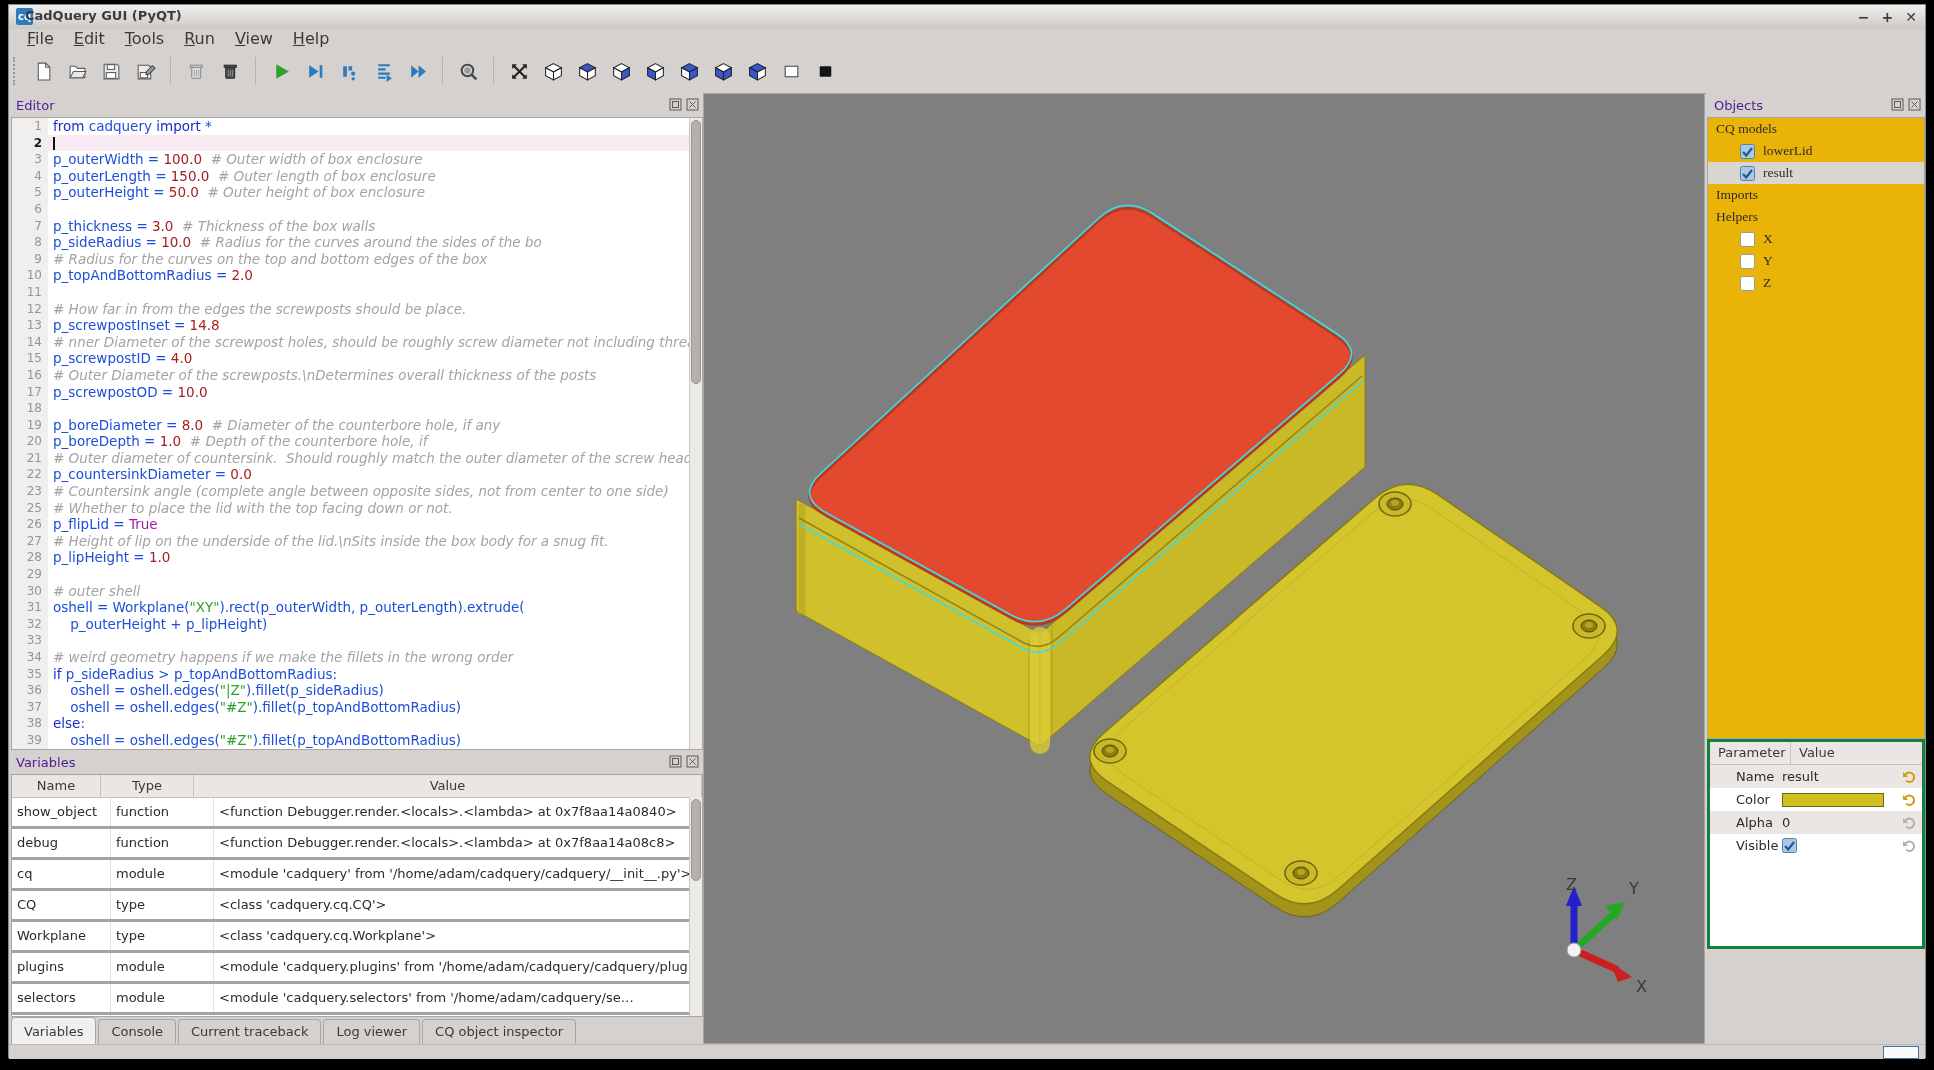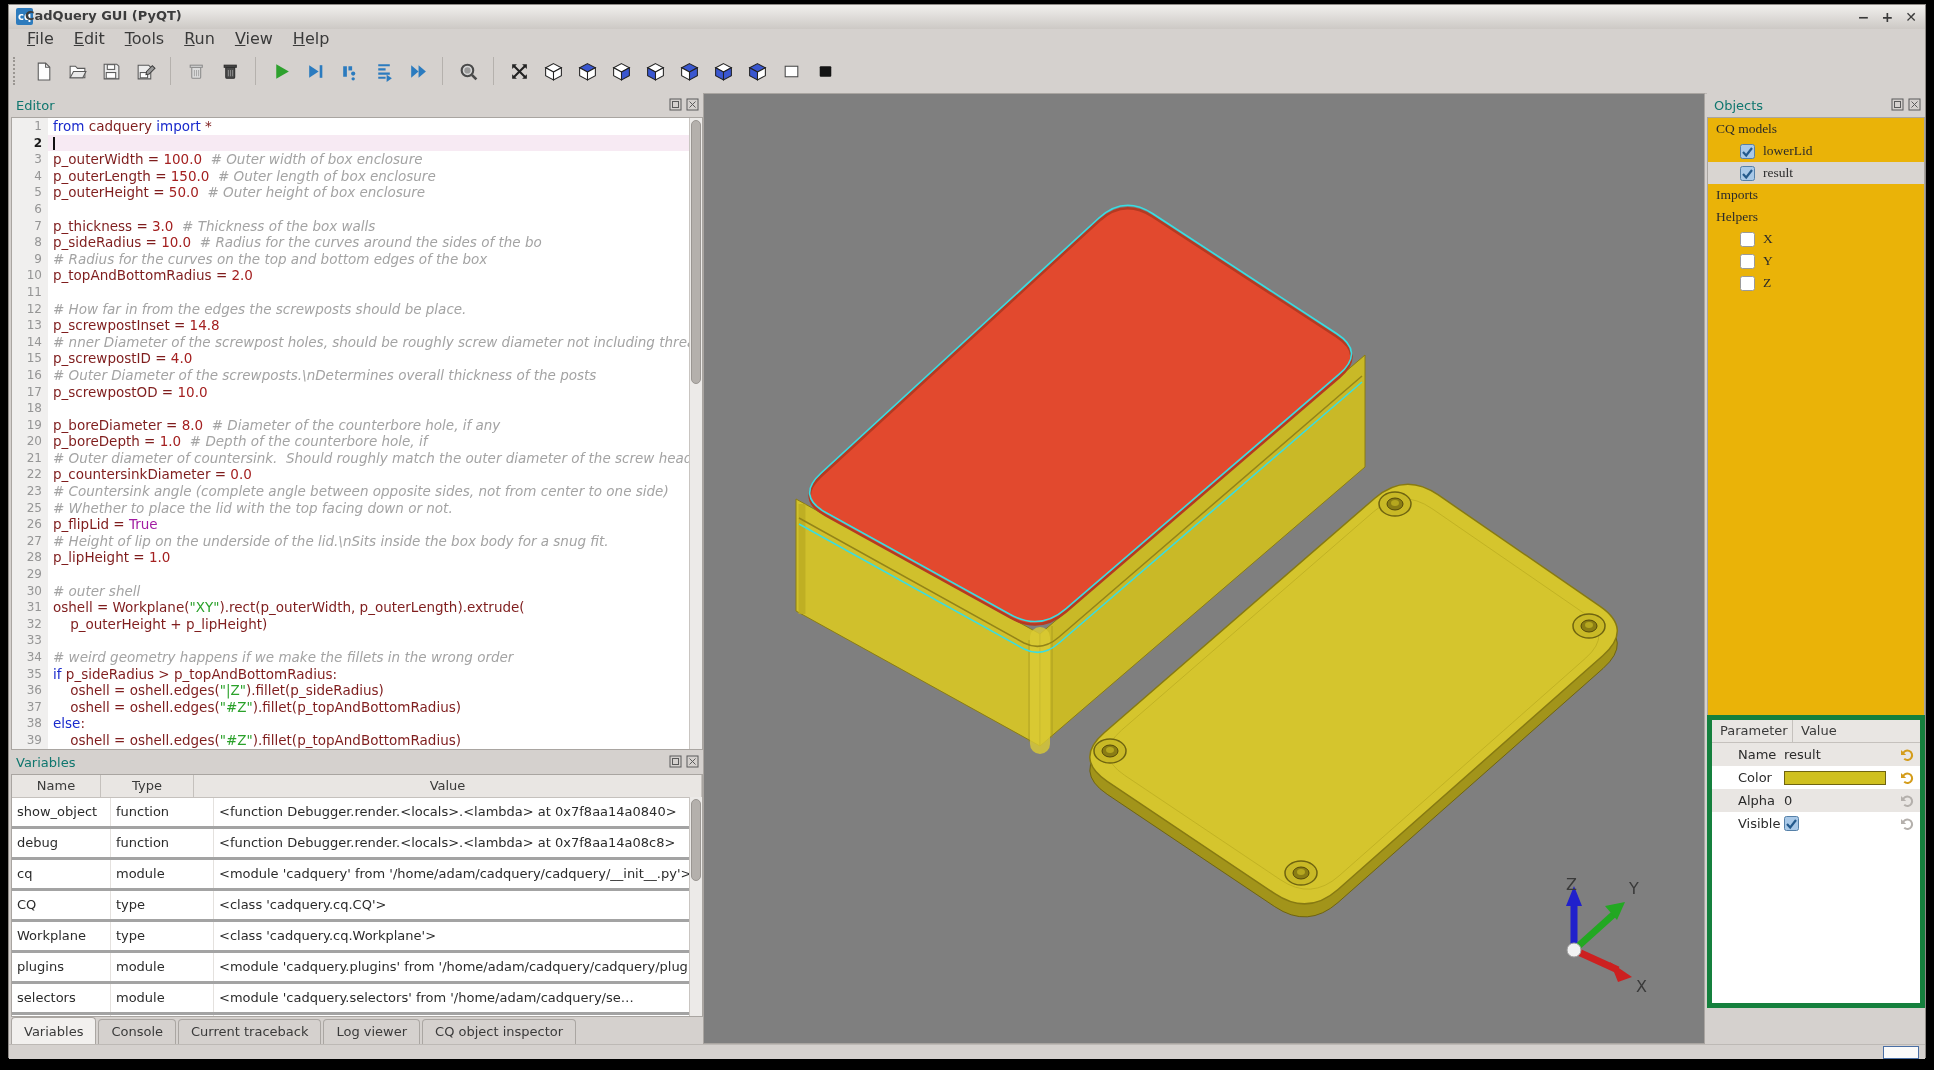--- a/index.html
+++ b/index.html
@@ -22,35 +22,35 @@
   .tb-sep{width:1px;height:28px;background:#b5b1ad;margin:0 8px;}
   .tb-btn{width:26px;height:26px;margin:0 4px;display:flex;align-items:center;justify-content:center;}
   .tb-btn svg{width:21px;height:21px;}
   
   .main{position:absolute;left:0;top:88px;width:1918px;height:951px;}
   .left-col{position:absolute;left:0;top:0;width:694px;height:951px;}
   .viewport{position:absolute;left:694px;top:0;width:1002px;height:951px;background:#7f7f7f;border:1px solid #a9a5a1;box-sizing:border-box;}
   .right-col{position:absolute;left:1696px;top:0;width:222px;height:951px;}
   
   .panel-header{height:24px;display:flex;align-items:center;background:#d5d1ce;position:relative;}
-  .panel-title{font-size:13px;color:#0f766e;padding-left:7px;}
+  .panel-title{font-size:13px;color:#4c1d95;padding-left:7px;}
   .panel-btns{position:absolute;right:4px;top:5px;display:flex;gap:4px;}
   .panel-btns svg{width:13px;height:13px;}
   
   .editor-panel{position:absolute;left:0;top:0;width:694px;height:657px;}
   .editor-body{position:absolute;left:2px;top:24px;right:0;bottom:0;background:#fff;border:1px solid #a9a5a1;overflow:hidden;}
   .code-area{position:absolute;left:0;top:0;right:12px;bottom:0;overflow:hidden;}
   .cline{display:flex;height:16.6px;line-height:16.6px;white-space:pre;font-size:13.5px;}
   .ln{width:30px;flex:0 0 30px;background:#f0efee;color:#959595;font-size:12px;text-align:right;padding-right:6px;}
   .lt{padding-left:5px;flex:1;overflow:hidden;}
   .cline.cur .ln{color:#1a1a1a;font-weight:bold;}
   .cline.cur .lt{background:#f7eaf3;}
   .caret{display:inline-block;width:1.5px;height:13px;background:#111;vertical-align:-2px;}
   .cs-kw{color:#1a2acc}.cs-num{color:#a42020}.cs-com{color:#a3a3a3;font-style:italic}
-  .cs-str{color:#2aa12a}.cs-boolv{color:#a21ca2}.cs-txt{color:#7f1d1d}
+  .cs-str{color:#2aa12a}.cs-boolv{color:#a21ca2}.cs-txt{color:#1d4ed8}
   .vscroll{position:absolute;right:0;top:0;bottom:0;width:12px;background:#eceae8;border-left:1px solid #c9c5c1;}
   .vthumb{position:absolute;left:1px;right:1px;border-radius:5px;background:#b4b0ac;border:1px solid #9a9692;}
   
   .vars-panel{position:absolute;left:0;top:657px;width:694px;height:267px;}
   .vars-body{position:absolute;left:2px;top:24px;right:0;bottom:0;background:#fff;border:1px solid #a9a5a1;overflow:hidden;}
   .vt-head{display:flex;height:22px;background:#e9e6e3;border-bottom:1px solid #c5c1bd;font-size:13px;color:#3a3a3a;}
   .vt-head div{text-align:center;line-height:22px;border-right:1px solid #c5c1bd;}
   .vt-row{display:flex;height:28px;border-bottom:3px solid #a3a3a3;font-size:13px;color:#2b2b2b;background:#fff;}
   .vt-row div{line-height:27px;padding:0 5px;white-space:nowrap;overflow:hidden;border-right:1px solid #e4e1de;}
   .c-name{width:88px;flex:0 0 88px;}
@@ -65,21 +65,21 @@
   .objects-body{position:absolute;left:0;top:24px;right:0;bottom:0;background:#eab308;border:1px solid #a9a5a1;overflow:hidden;font-family:Liberation Serif, serif;}
   .tree-row{height:22px;display:flex;align-items:center;font-size:13.5px;color:#2b2b2b;}
   .tree-row.group{padding-left:8px;}
   .tree-row.child{padding-left:32px;gap:8px;}
   .tree-row.selected{background:#d9d5d1;}
   .tree-row svg{width:15px;height:15px;flex:0 0 15px;}
   
   .rsplit{position:absolute;left:2px;top:646px;width:218px;height:12px;display:flex;align-items:center;justify-content:center;}
   .rsplit span{color:#8f8b87;font-size:10px;letter-spacing:2px;line-height:6px;}
   
-  .param-panel{position:absolute;left:2px;top:622px;width:218px;height:293px;background:#fff;border:5px solid #15803d;box-sizing:border-box;}
+  .param-panel{position:absolute;left:2px;top:646px;width:218px;height:210px;background:#fff;border:3px solid #15803d;box-sizing:border-box;}
   .pt-head{display:flex;height:22px;background:#e9e6e3;border-bottom:1px solid #c5c1bd;font-size:13px;color:#3a3a3a;}
   .pt-head div{line-height:22px;padding-left:8px;}
   .pt-head .ph1{width:72px;border-right:1px solid #c5c1bd;}
   .p-row{display:flex;align-items:center;height:23px;font-size:13px;color:#2b2b2b;}
   .p-row.alt{background:#e9e6e3;}
   .p-label{width:72px;flex:0 0 72px;padding-left:26px;box-sizing:border-box;}
   .p-value{flex:1;display:flex;align-items:center;}
   .p-swatch{width:100px;height:12px;border:1px solid #6f6410;}
   .p-undo{width:20px;height:18px;margin-right:2px;}
   .p-undo svg{width:17px;height:17px;}

